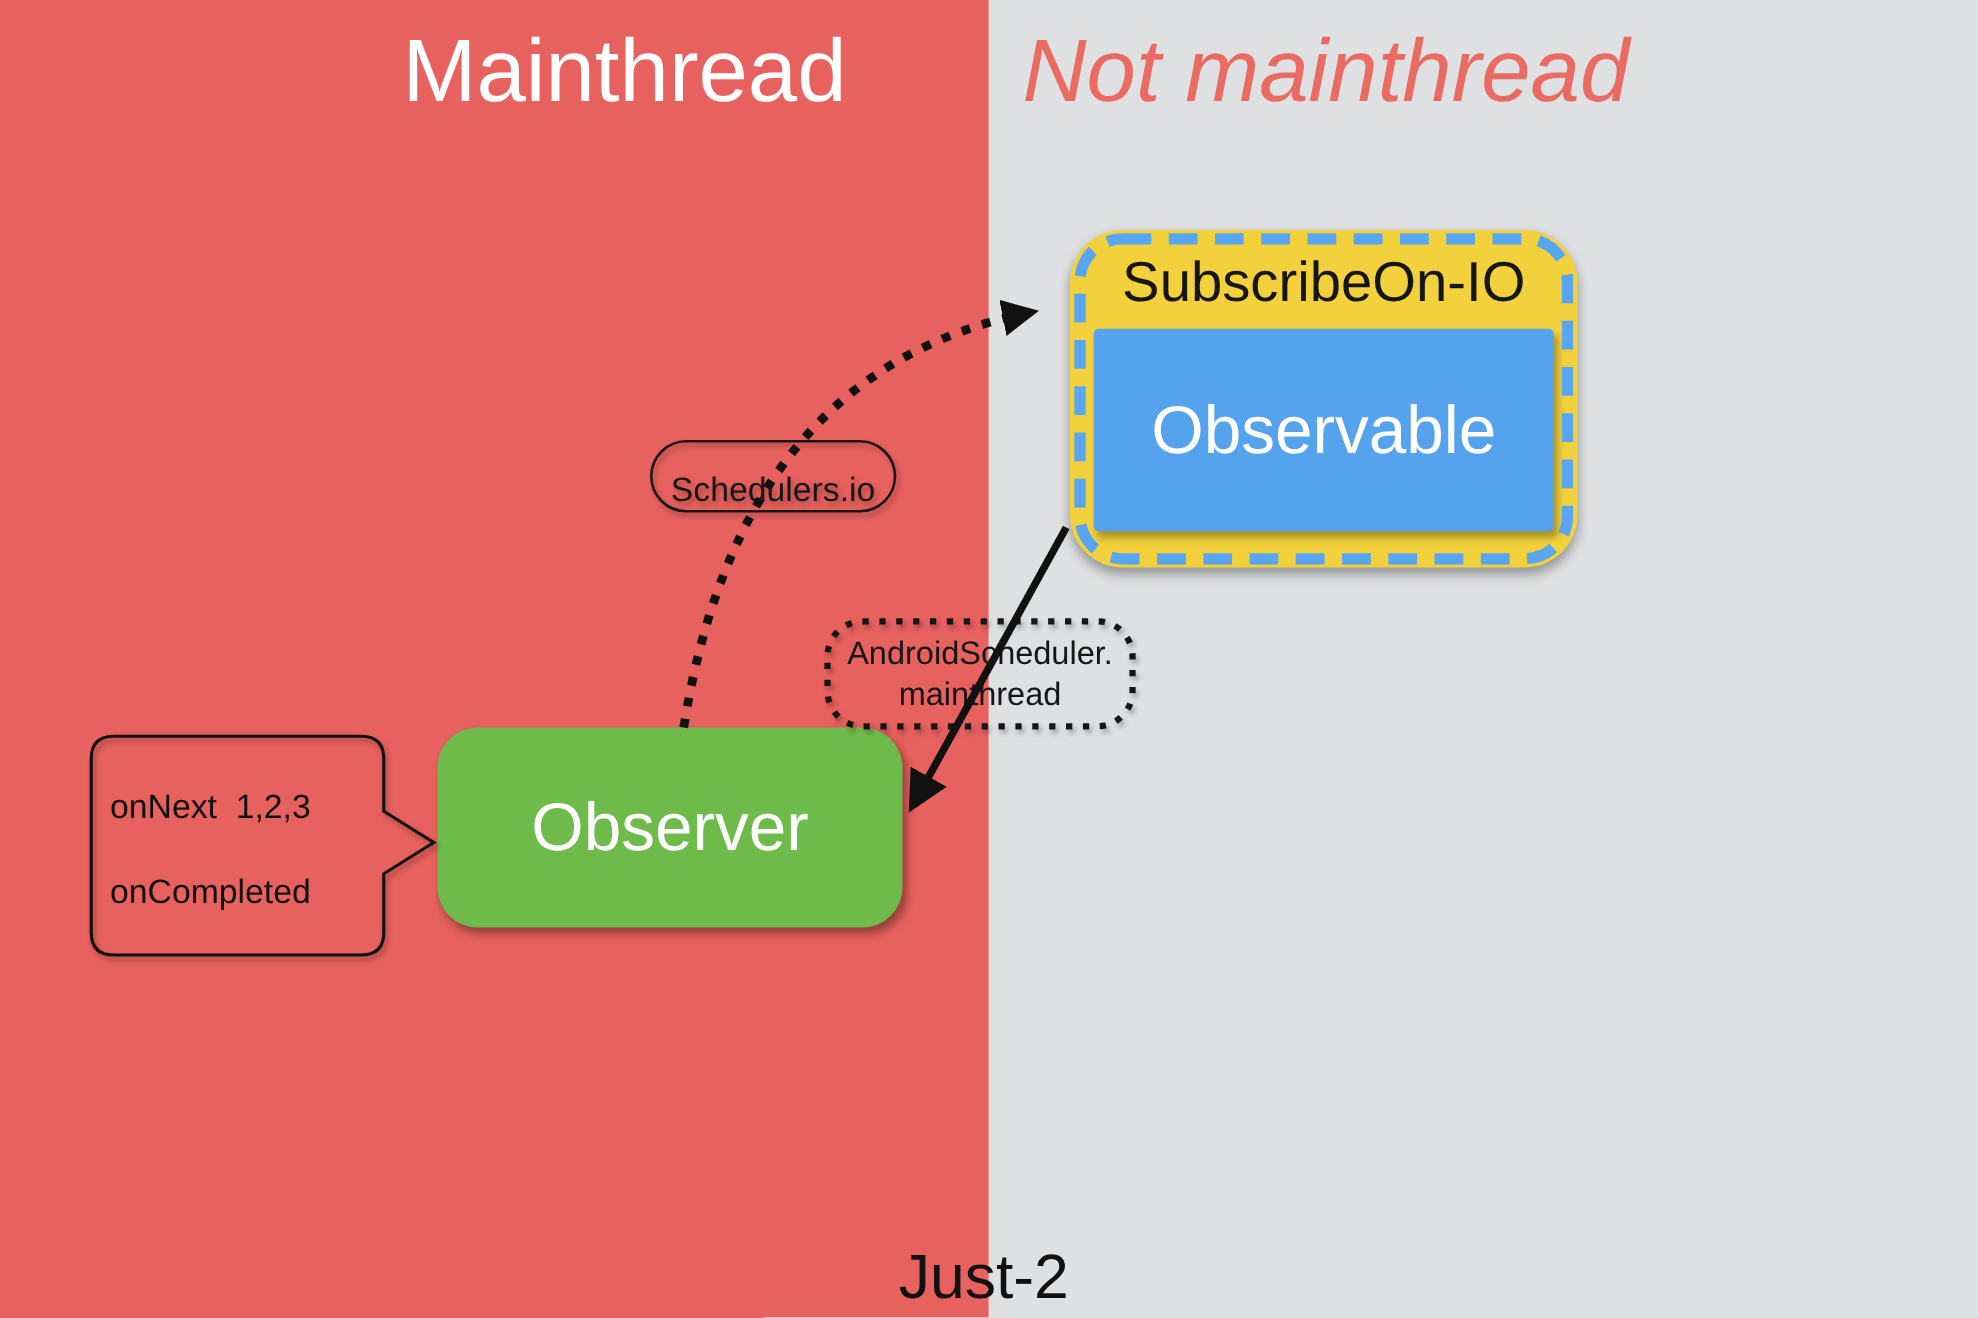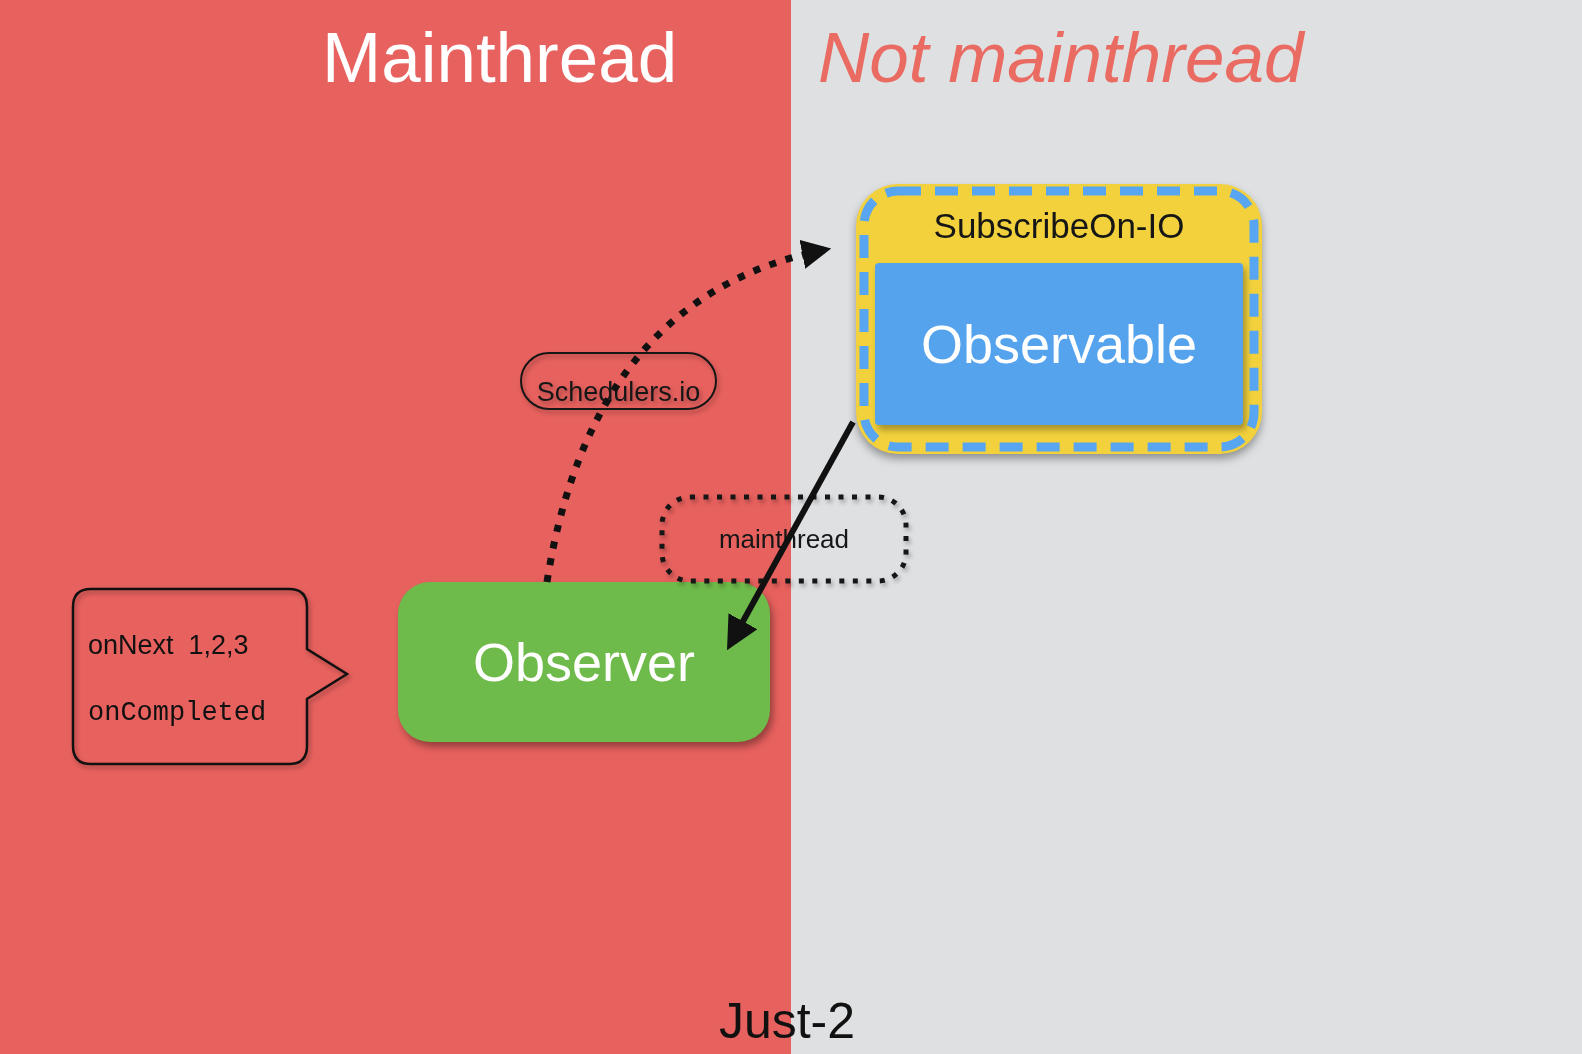--- a/index.html
+++ b/index.html
@@ -19,35 +19,35 @@
   .abs{position:absolute;box-sizing:border-box;}
 
   .subscribe-group{
     left:856px;top:184px;width:406px;height:270px;
     background:var(--accent-yellow,#f2d13c);
     border-radius:42px;
     box-shadow:0 5px 9px rgba(0,0,0,.35);
   }
   .subscribe-header{
     left:856px;top:206px;width:406px;text-align:center;
-    font-size:35px;line-height:40px;color:#161616;
+    font-size:45px;line-height:40px;color:#161616;
   }
   .observable-box{
     left:875px;top:263px;width:368px;height:162px;
     background:var(--accent-blue,#55a3ec);border-radius:4px;
     box-shadow:3px 5px 6px rgba(0,0,0,.3);
     display:flex;align-items:center;justify-content:center;
     color:#ffffff;font-size:54px;font-weight:400;
   }
   .observer-box{
     left:350px;top:582px;width:372px;height:160px;
     background:var(--accent-green,#6eba4a);border-radius:32px;
     box-shadow:3px 5px 7px rgba(0,0,0,.35);
     display:flex;align-items:center;justify-content:center;
-    color:#ffffff;font-size:54px;font-weight:300;margin-left:48px;
+    color:#ffffff;font-size:54px;font-weight:300;
   }
   .schedulers-label{
     left:520px;top:352px;width:197px;height:58px;
     border:2.5px solid #161616;border-radius:29px;
     display:flex;align-items:flex-end;justify-content:center;
     font-size:27px;color:#161616;
     filter:drop-shadow(2px 3px 2px rgba(0,0,0,.3));
   }
   .android-label{
     left:660px;top:495px;width:248px;height:88px;
@@ -82,25 +82,26 @@
 </div>
 
 <div class="abs observer-box">
   <span>Observer</span>
 </div>
 
 <div class="abs schedulers-label">
   <span>Schedulers.io</span>
 </div>
 <div class="abs android-label">
+  <span>AndroidScheduler.</span>
   <span>mainthread</span>
 </div>
 
 <div class="callout-line" style="top:630px;">onNext  1,2,3</div>
-<div class="callout-line" style="top:698px;font-family:Liberation Mono, monospace;">onCompleted</div>
+<div class="callout-line" style="top:698px;">onCompleted</div>
 
 <div class="caption">Just-2</div>
 
 <svg class="overlay" viewBox="0 0 1582 1054">
   <defs>
     <marker id="ah-dot" viewBox="0 0 10 10" refX="7.5" refY="5" markerWidth="4.2" markerHeight="4.2" orient="auto">
       <path d="M0 0 L10 5 L0 10 z" fill="#111111"></path>
     </marker>
     <marker id="ah-solid" viewBox="0 0 10 10" refX="7.5" refY="5" markerWidth="5.5" markerHeight="5.5" orient="auto">
       <path d="M0 0 L10 5 L0 10 z" fill="#111111"></path>

